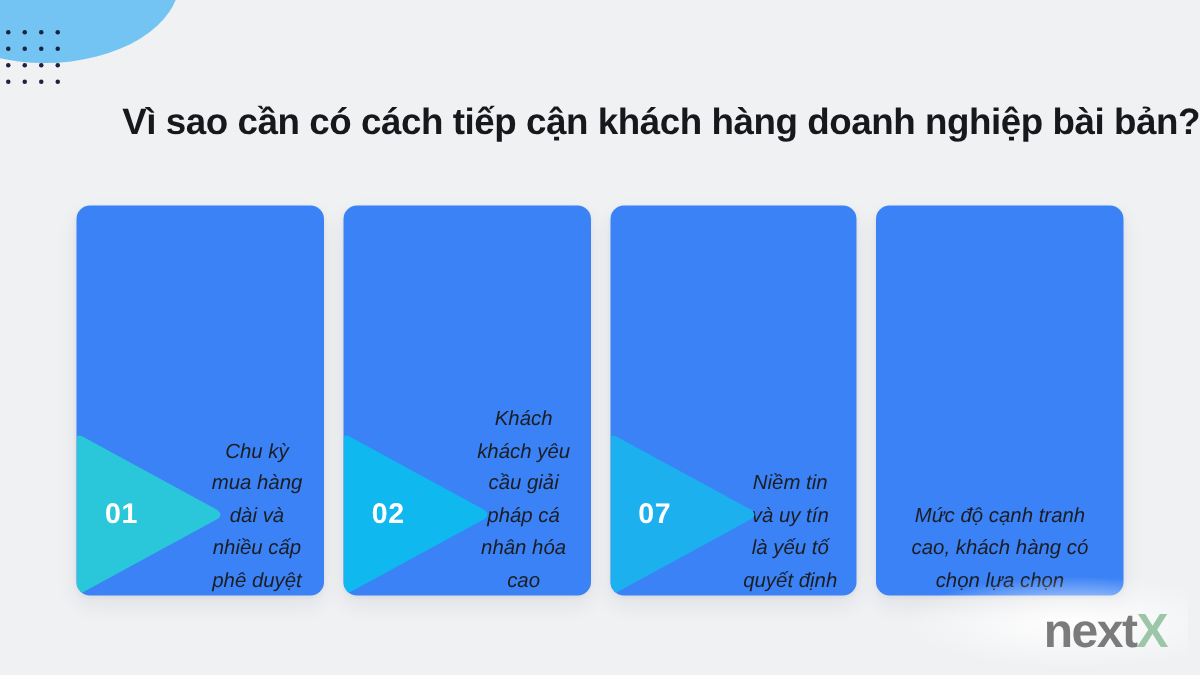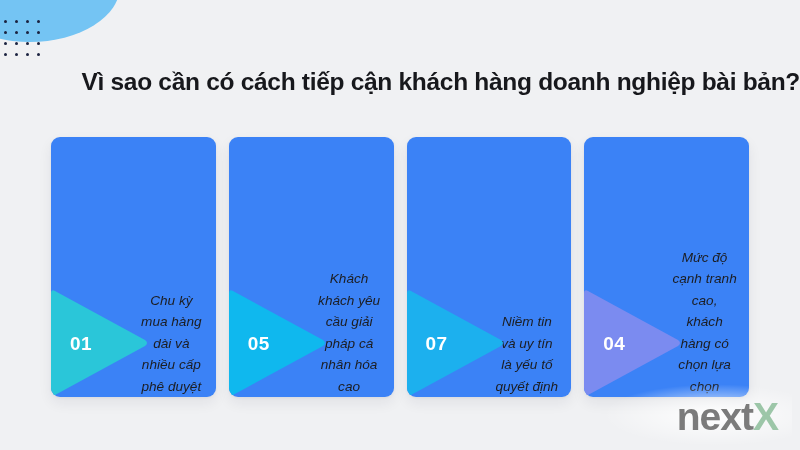--- a/index.html
+++ b/index.html
@@ -90,21 +90,21 @@
     line-height:1.58;
     color:#1c1d21;
     font-weight:normal;
     font-style:italic;
   }
 
   
   .logo{
     position:absolute;
     right:22px;bottom:14px;
-    font-size:39px;
+    font-size:32px;
     font-weight:bold;
     letter-spacing:-1px;
     line-height:1;
     display:flex;
     align-items:baseline;
   }
   .logo .lg-next{color:#7b7b7b;}
   .logo .lg-x{color:#9cc6a8;}
   .logo-glow{
     position:absolute;
@@ -156,46 +156,38 @@
       <div class="card-text">Chu kỳ mua hàng dài và nhiều cấp phê duyệt</div>
     </div>
 
     <div class="card">
       <div class="tri-wrap">
         <div class="tri">
           <svg viewBox="0 0 97 108" xmlns="http://www.w3.org/2000/svg">
             <path d="M0 4 Q0 0 4 2 L94 51 Q98 54 94 57 L4 106 Q0 108 0 104 Z" fill="#0fb8ee"></path>
           </svg>
         </div>
-        <div class="num">05</div>
+        <div class="num">02</div>
       </div>
       <div class="card-text">Khách khách yêu cầu giải pháp cá nhân hóa cao</div>
     </div>
 
     <div class="card">
       <div class="tri-wrap">
         <div class="tri">
           <svg viewBox="0 0 97 108" xmlns="http://www.w3.org/2000/svg">
             <path d="M0 4 Q0 0 4 2 L94 51 Q98 54 94 57 L4 106 Q0 108 0 104 Z" fill="#1cb0ee"></path>
           </svg>
         </div>
         <div class="num">07</div>
       </div>
       <div class="card-text">Niềm tin và uy tín là yếu tố quyết định</div>
     </div>
 
     <div class="card">
-      <div class="tri-wrap">
-        <div class="tri">
-          <svg viewBox="0 0 97 108" xmlns="http://www.w3.org/2000/svg">
-            <path d="M0 4 Q0 0 4 2 L94 51 Q98 54 94 57 L4 106 Q0 108 0 104 Z" fill="#7b8bf0"></path>
-          </svg>
-        </div>
-        <div class="num">04</div>
-      </div>
       <div class="card-text">Mức độ cạnh tranh cao, khách hàng có chọn lựa chọn</div>
     </div>
 
 
   </div>
 
   <div class="logo-glow"></div>
   <div class="logo">
     <span class="lg-next">next</span>
       <span class="lg-x">X</span>

